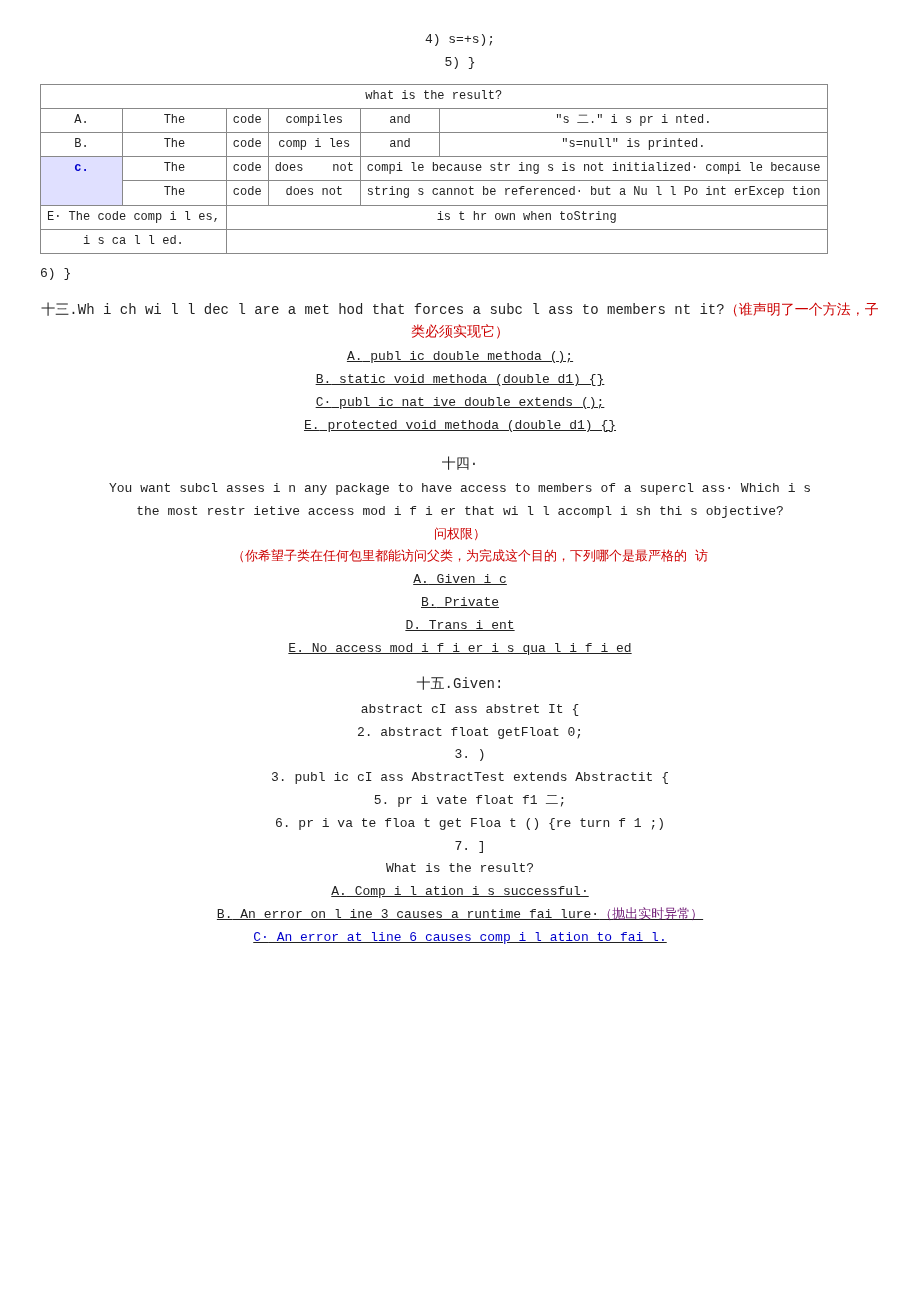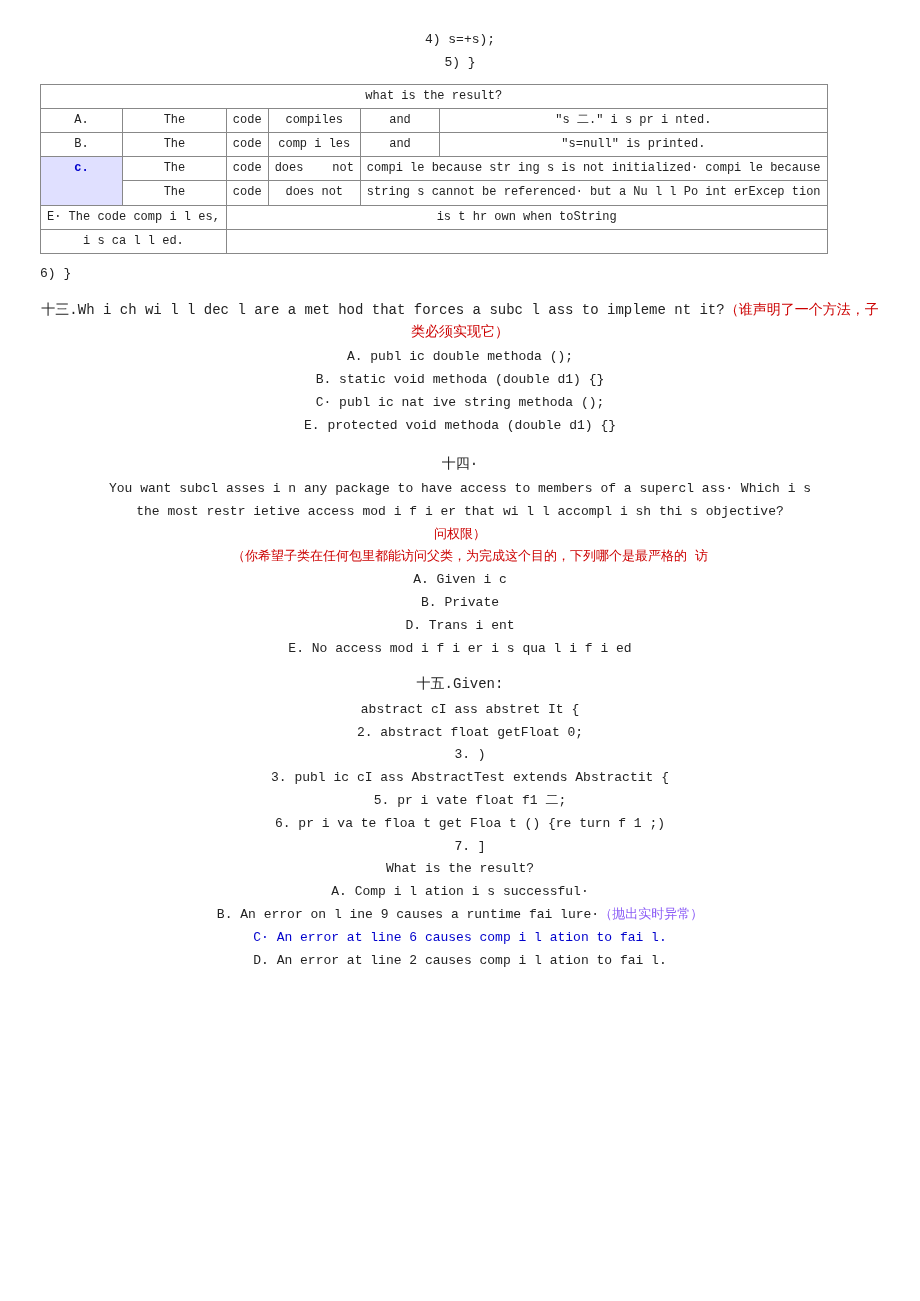--- a/index.html
+++ b/index.html
@@ -7,41 +7,41 @@
       font-family: 'Courier New', Courier, monospace;
       font-size: 13px;
       background: #fff;
       color: #222;
       padding: 30px 40px;
       line-height: 1.6;
     }
     .section { margin-bottom: 10px; text-align: center; }
     .line { margin-bottom: 2px; }
     .indent { padding-left: 20px; }
-    .red { color: #8b5cf6; }
+    .red { color: #701a75; }
     .blue { color: #0000cc; }
     
     
     .result-table {
       border-collapse: collapse;
       margin: 10px 0;
       font-size: 12px;
     }
     .result-table td {
       border: 1px solid #888;
       padding: 2px 6px;
       vertical-align: top;
       white-space: nowrap;
     }
     .highlight-c { background: #e0e0ff; font-weight: bold; color: #00c; }
     
     .question-title { font-size: 14px; margin: 14px 0 4px 0; }
     .chinese { color: #cc0000; }
     
-    .answer-option { margin-bottom: 2px; }
+    .answer-option { margin-bottom: 2px; text-decoration: underline; }
   </style>
 </head>
 <body>
 
 <div class="section">
   <div class="line">4)      s=+s);</div>
   <div class="line">5)      }</div>
 </div>
 
 <div class="section" style="margin-top:10px;">
@@ -88,30 +88,30 @@
       <td colspan="4"></td>
     </tr>
   </tbody>
     </table>
 </div>
 
 <div class="line">6)    }</div>
 
 <div class="section" style="margin-top:12px;">
   <div class="question-title">
-    <span>十三.</span><span>Wh i ch wi l l dec l are a met hod that forces a subc l ass to impleme nt it?</span><span class="chinese">（谁声明了一个方法，子类必须实现它）</span>
+    <span>十三.</span><span>Wh i ch wi l l dec l are a met hod that forces a subc l ass to members nt it?</span><span class="chinese">（谁声明了一个方法，子类必须实现它）</span>
   </div>
   <div class="answer-option">
     <span>A.</span><span>   publ ic double methoda ();</span>
   </div>
   <div class="answer-option">
     <span>B.</span><span>   static void methoda (double d1) {}</span>
   </div>
   <div class="answer-option">
-    <span>C·</span><span>   publ ic nat ive string methoda ();</span>
+    <span>C·</span><span>   publ ic nat ive double extends ();</span>
   </div>
   <div class="answer-option">
     <span>E.</span><span>   protected void methoda (double d1) {}</span>
   </div>
 </div>
 
 <div class="section" style="margin-top:16px;">
   <div class="question-title">十四·</div>
   <div class="line">You want subcl asses i n any package to have access to members of a supercl ass· Which i s</div>
   <div class="line">the most restr ietive access mod i f i er that wi l l accompl i sh thi s objective?</div>
@@ -138,21 +138,18 @@
   <div class="line indent">3.   )</div>
   <div class="line indent">3.   publ ic cI ass AbstractTest extends Abstractit {</div>
   <div class="line indent">5.   pr i vate float f1 二;</div>
   <div class="line indent"> 6.  pr i va te floa t get Floa t () {re turn f 1 ;)</div>
   <div class="line indent">7.   ]</div>
   <div class="line">What is the result?</div>
   <div class="answer-option">
     <span>A.</span><span>   Comp i l ation i s successful·</span>
   </div>
   <div class="answer-option">
-    <span>B.</span><span>   An   error   on  l ine 9    causes  a runtime fai lure·</span><span class="red">（抛出实时异常）</span>
+    <span>B.</span><span>   An   error   on  l ine 3    causes  a runtime fai lure·</span><span class="red">（抛出实时异常）</span>
   </div>
   <div class="answer-option">
     <span class="blue">C·</span><span class="blue">   An   error   at  line 6    causes comp i l ation to fai l.</span>
   </div>
-  <div class="answer-option">
-    <span>D.</span><span>   An   error   at  line 2    causes comp i l ation to fai l.</span>
-  </div>
 </div>
 
 </body></html>

